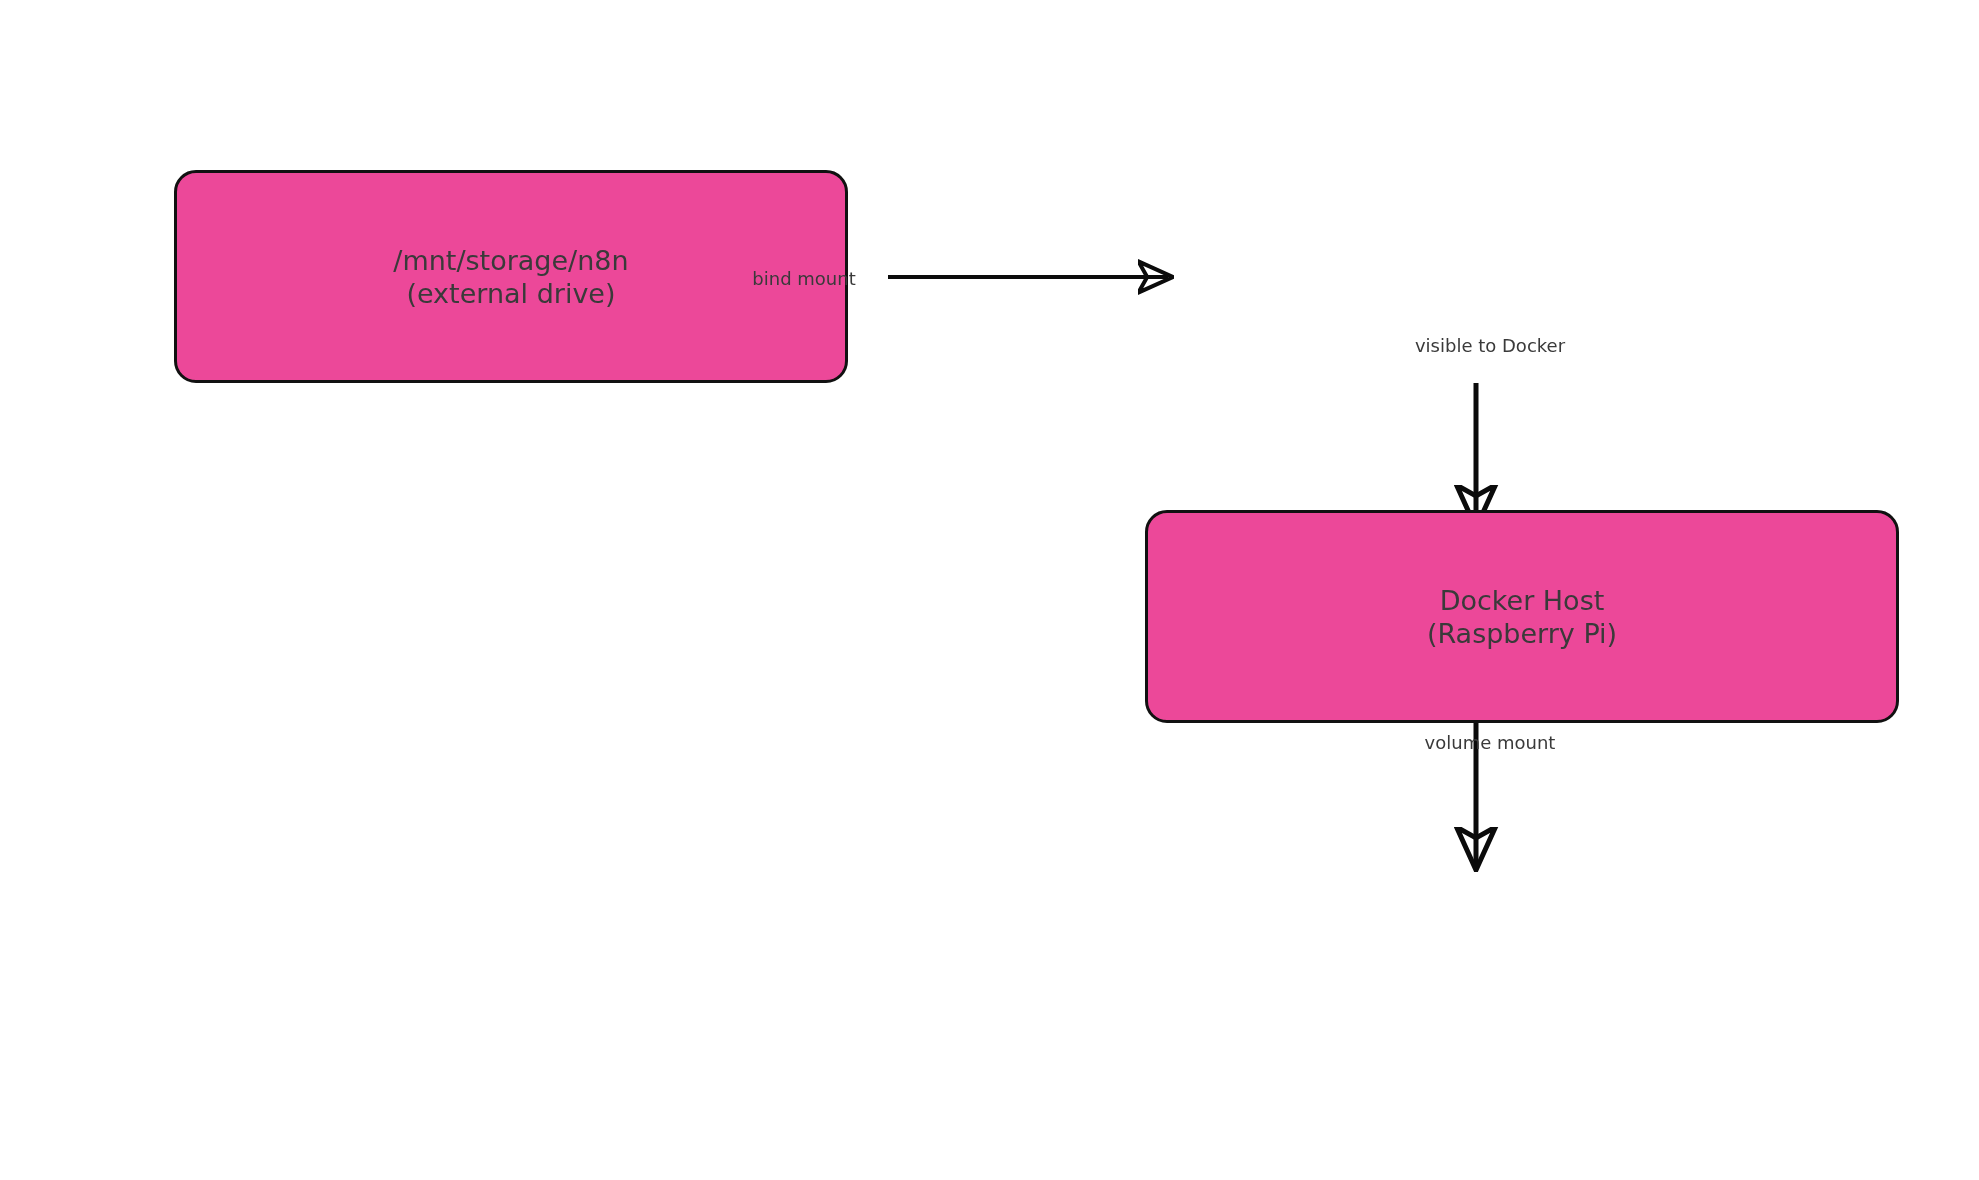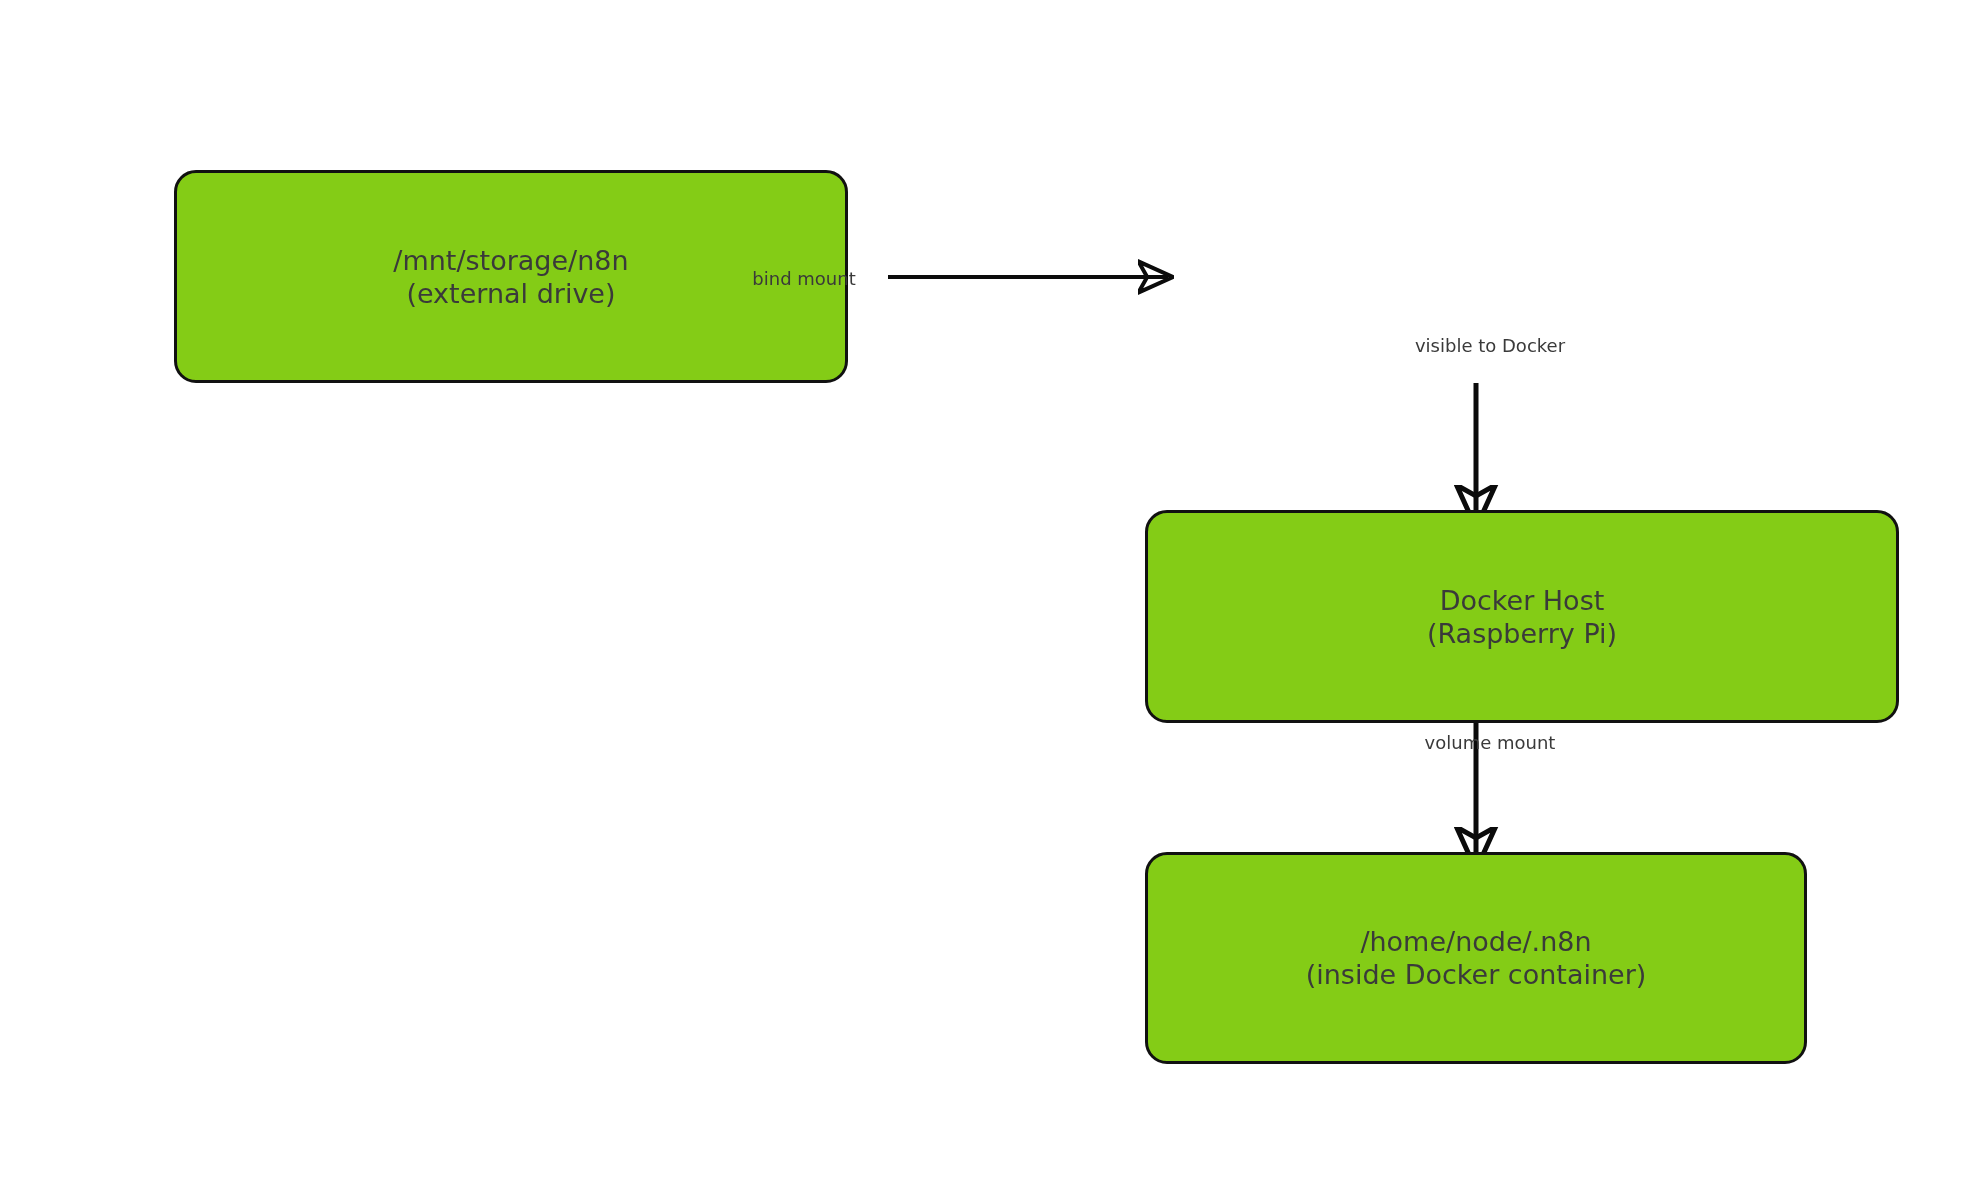--- a/index.html
+++ b/index.html
@@ -18,21 +18,21 @@
   #diagram {
     position: absolute;
     inset: 0;
     width: 1979px;
     height: 1180px;
   }
 
   .node {
     position: absolute;
     box-sizing: border-box;
-    background: #84cc16;
+    background: #ec4899;
     border: 3px solid #111111;
     border-radius: 22px;
     display: flex;
     align-items: center;
     justify-content: center;
   }
 
   .node-label {
     text-align: center;
     color: #3a3a3a;
@@ -111,24 +111,20 @@
     <div class="node-label">/mnt/storage/n8n
 (external drive)</div>
   </div>
 
 
   <div class="node" id="node-docker-host">
     <div class="node-label">Docker Host
 (Raspberry Pi)</div>
   </div>
 
-  <div class="node" id="node-container-path">
-    <div class="node-label">/home/node/.n8n
-(inside Docker container)</div>
-  </div>
 
   <div class="edge-label" id="edge-label-bind-mount">bind mount</div>
 
   <div class="edge-label" id="edge-label-visible">visible to Docker</div>
 
   <div class="edge-label" id="edge-label-volume">volume mount</div>
 
 </div>
 
 </body></html>

